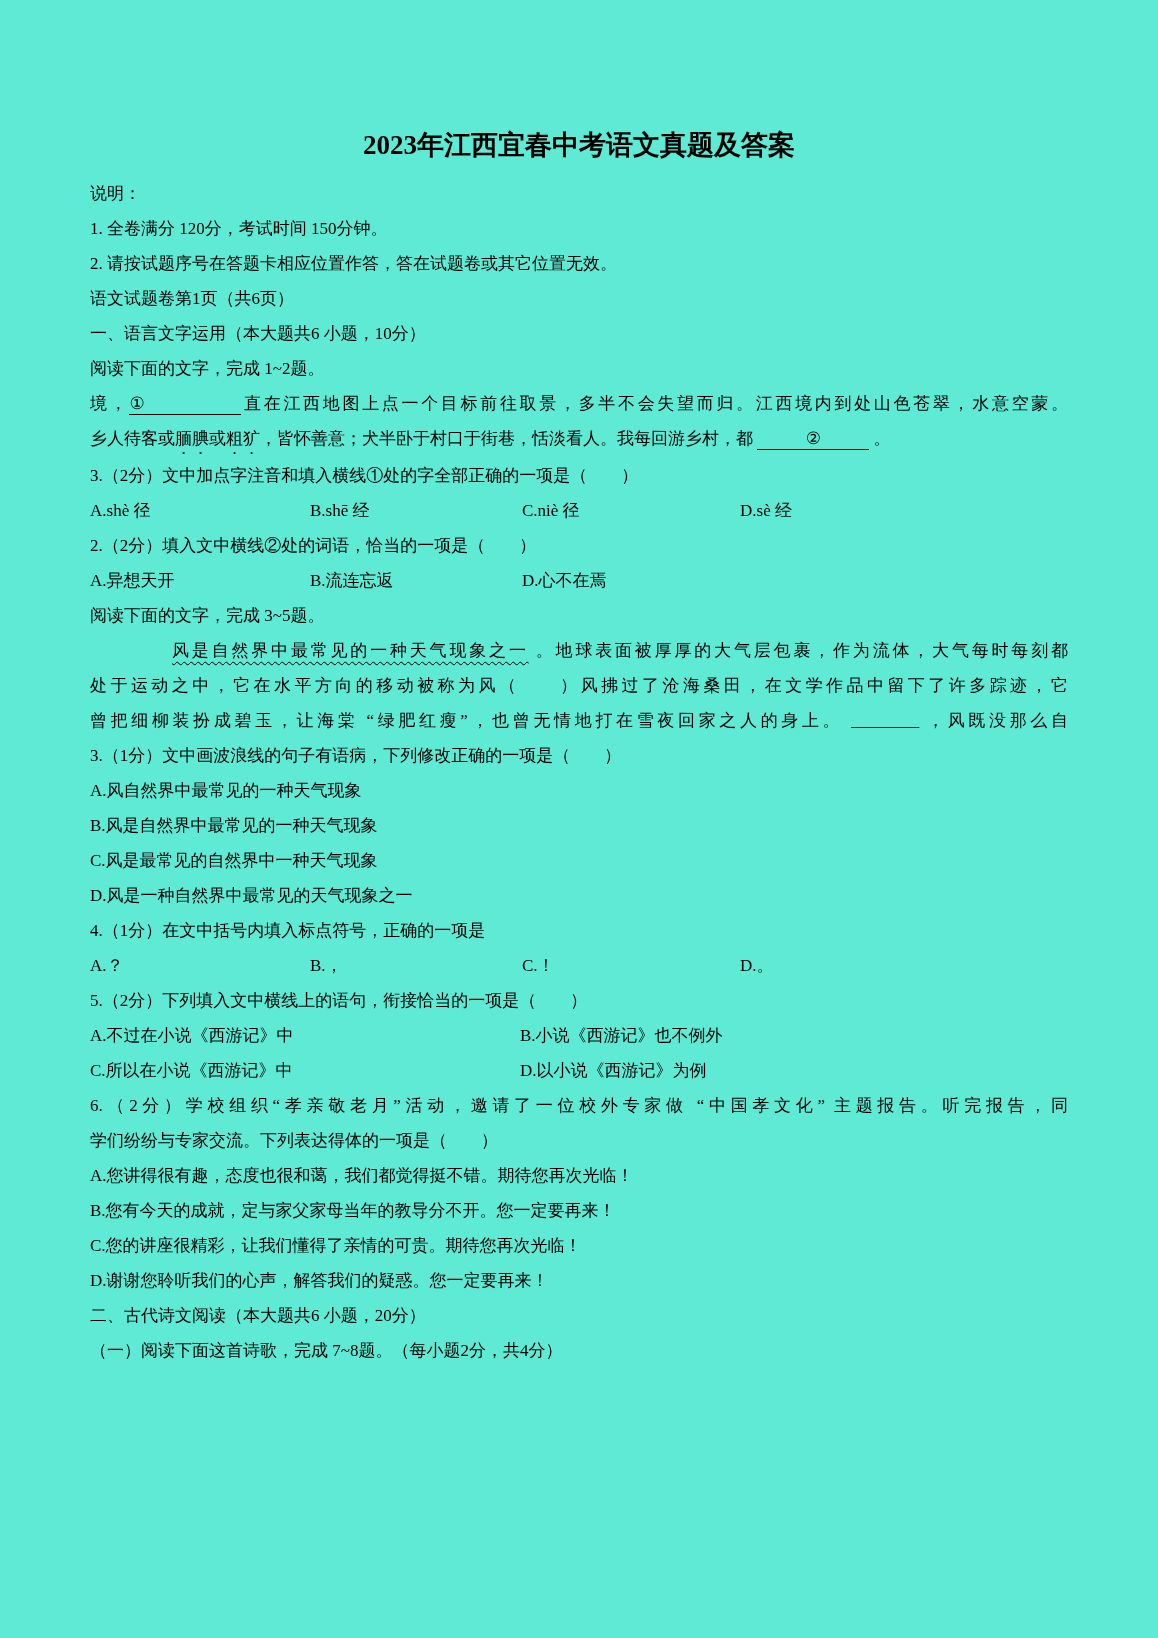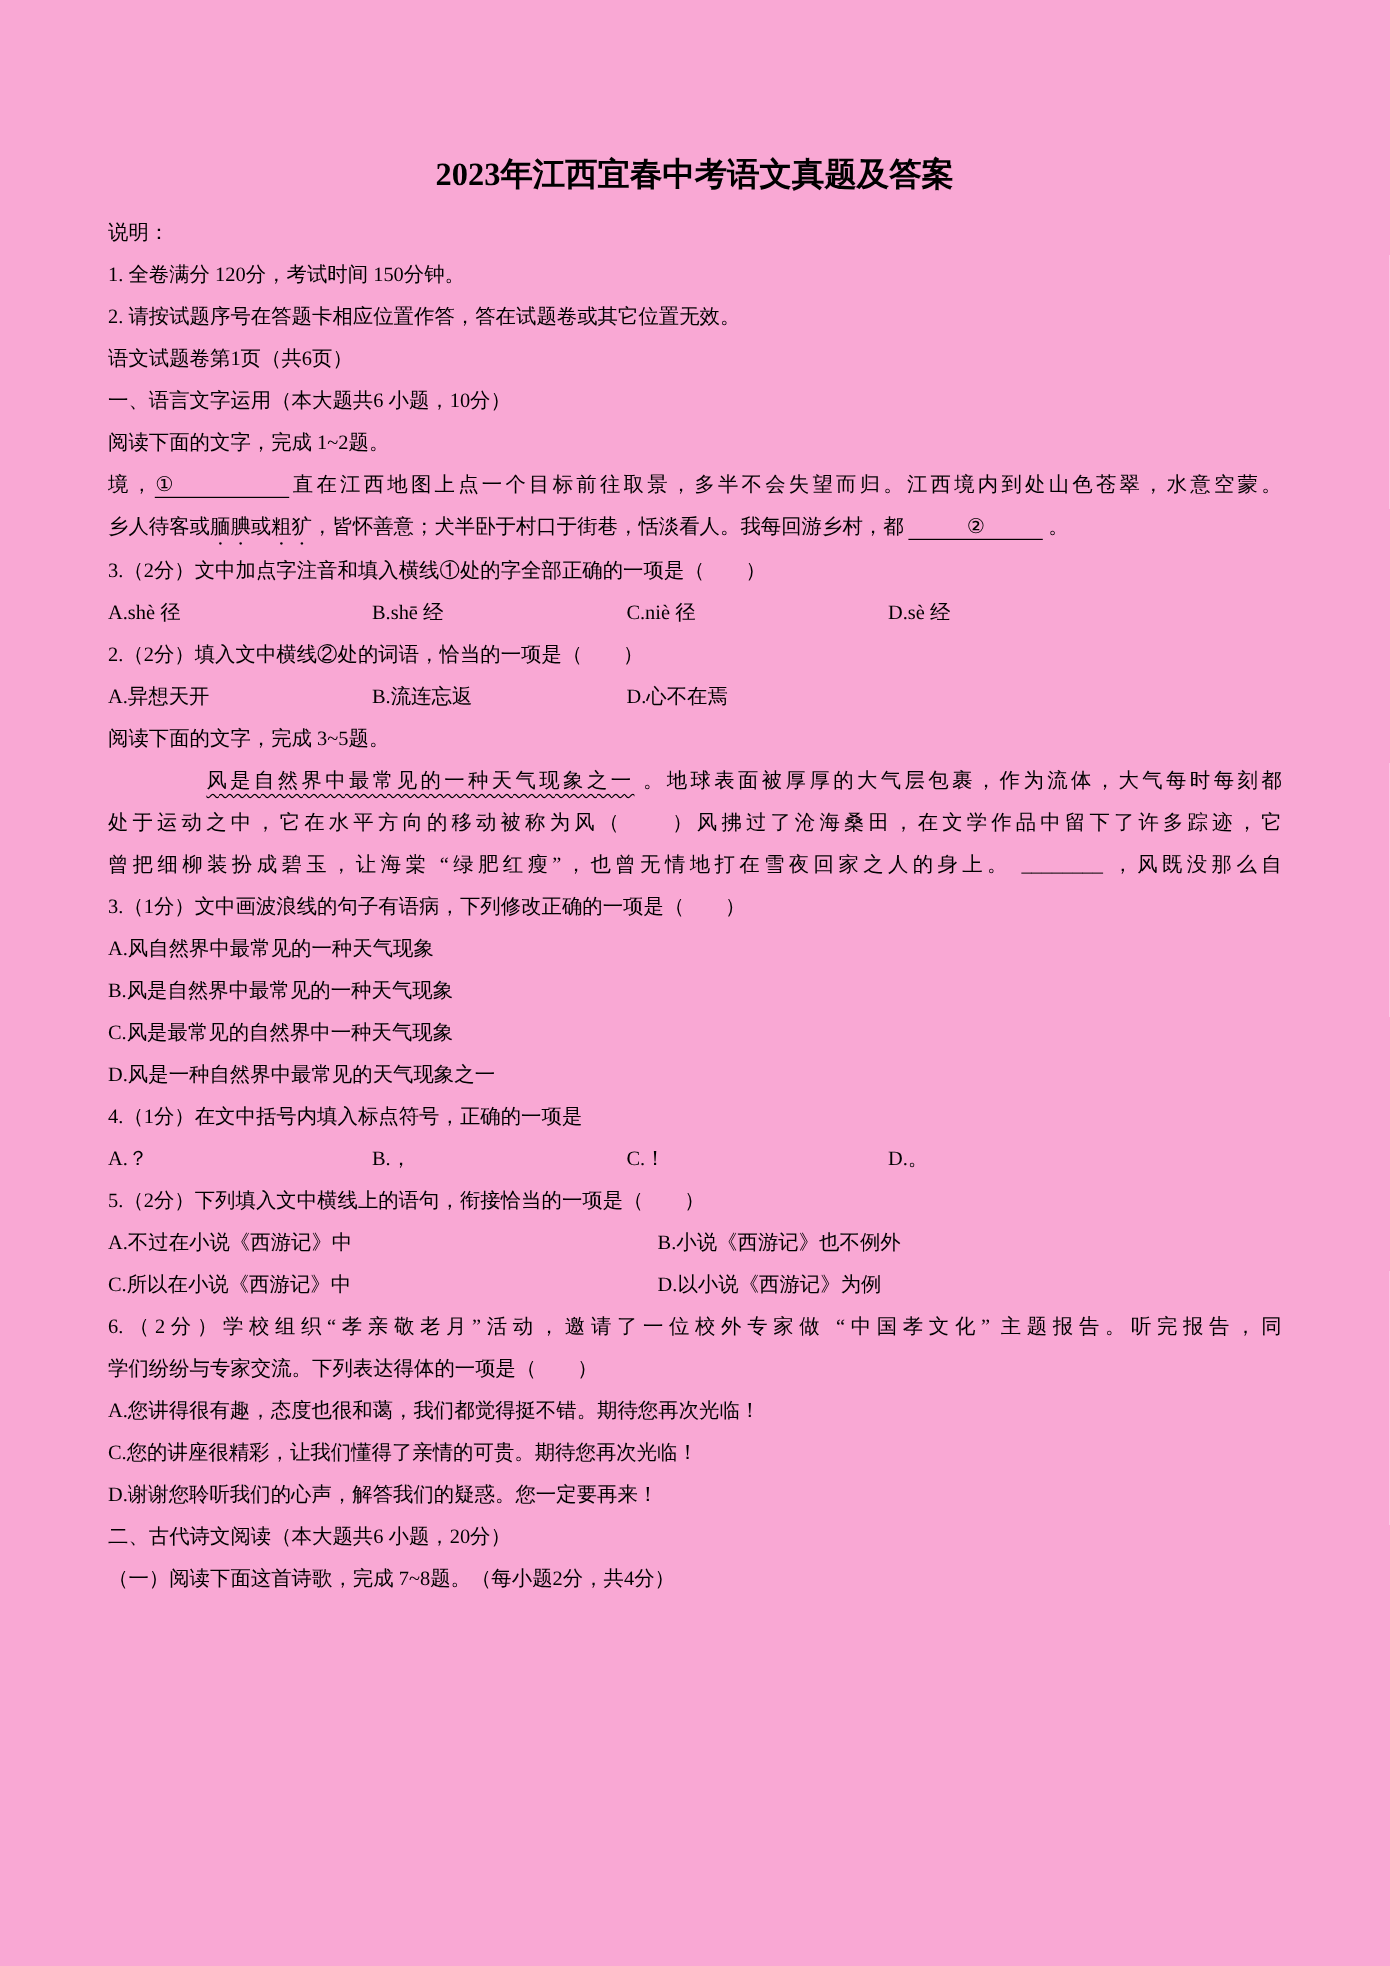--- a/index.html
+++ b/index.html
@@ -1,21 +1,21 @@
 <!DOCTYPE html>
 <html><head>
 <meta charset="utf-8">
 <style>
   * { margin: 0; padding: 0; box-sizing: border-box; }
   html, body { background: #ffffff; }
   .doc-page {
     width: 1158px;
     min-height: 1638px;
     margin: 0 auto;
-    background: #f9a8d4;
+    background: #5eead4;
     padding: 126px 90px 60px 90px;
     font-family: "Liberation Serif", "DejaVu Serif", serif;
     font-size: 17px;
     color: #000000;
   }
   .doc-title {
     text-align: center;
     font-size: 27px;
     font-weight: bold;
     line-height: 38px;
@@ -50,21 +50,20 @@
     -webkit-text-emphasis-position: under right;
     text-emphasis-position: under right;
   }
   .opts4 {
     display: grid;
     grid-template-columns: 220px 212px 218px 1fr;
   }
   .opts2 {
     display: grid;
     grid-template-columns: 430px 1fr;
-    gap: 28px;
   }
 </style>
 </head>
 <body>
 
 <div class="doc-page">
 
   <h1 class="doc-title">2023年江西宜春中考语文真题及答案</h1>
 
   <div class="line bold">说明：</div>
@@ -123,19 +122,20 @@
     <span>B.小说《西游记》也不例外</span>
   </div>
   <div class="line opts2">
     <span>C.所以在小说《西游记》中</span>
     <span>D.以小说《西游记》为例</span>
   </div>
 
   <div class="line justify">6.（2分）学校组织“孝亲敬老月”活动，邀请了一位校外专家做 “中国孝文化” 主题报告。听完报告，同</div>
   <div class="line">学们纷纷与专家交流。下列表达得体的一项是（　　）</div>
   <div class="line">A.您讲得很有趣，态度也很和蔼，我们都觉得挺不错。期待您再次光临！</div>
+  <div class="line">B.您有今天的成就，定与家父家母当年的教导分不开。您一定要再来！</div>
   <div class="line">C.您的讲座很精彩，让我们懂得了亲情的可贵。期待您再次光临！</div>
   <div class="line">D.谢谢您聆听我们的心声，解答我们的疑惑。您一定要再来！</div>
 
   <div class="line bold">二、古代诗文阅读（本大题共6 小题，20分）</div>
   <div class="line">（一）阅读下面这首诗歌，完成 7~8题。（每小题2分，共4分）</div>
 
 </div>
 
 </body></html>

